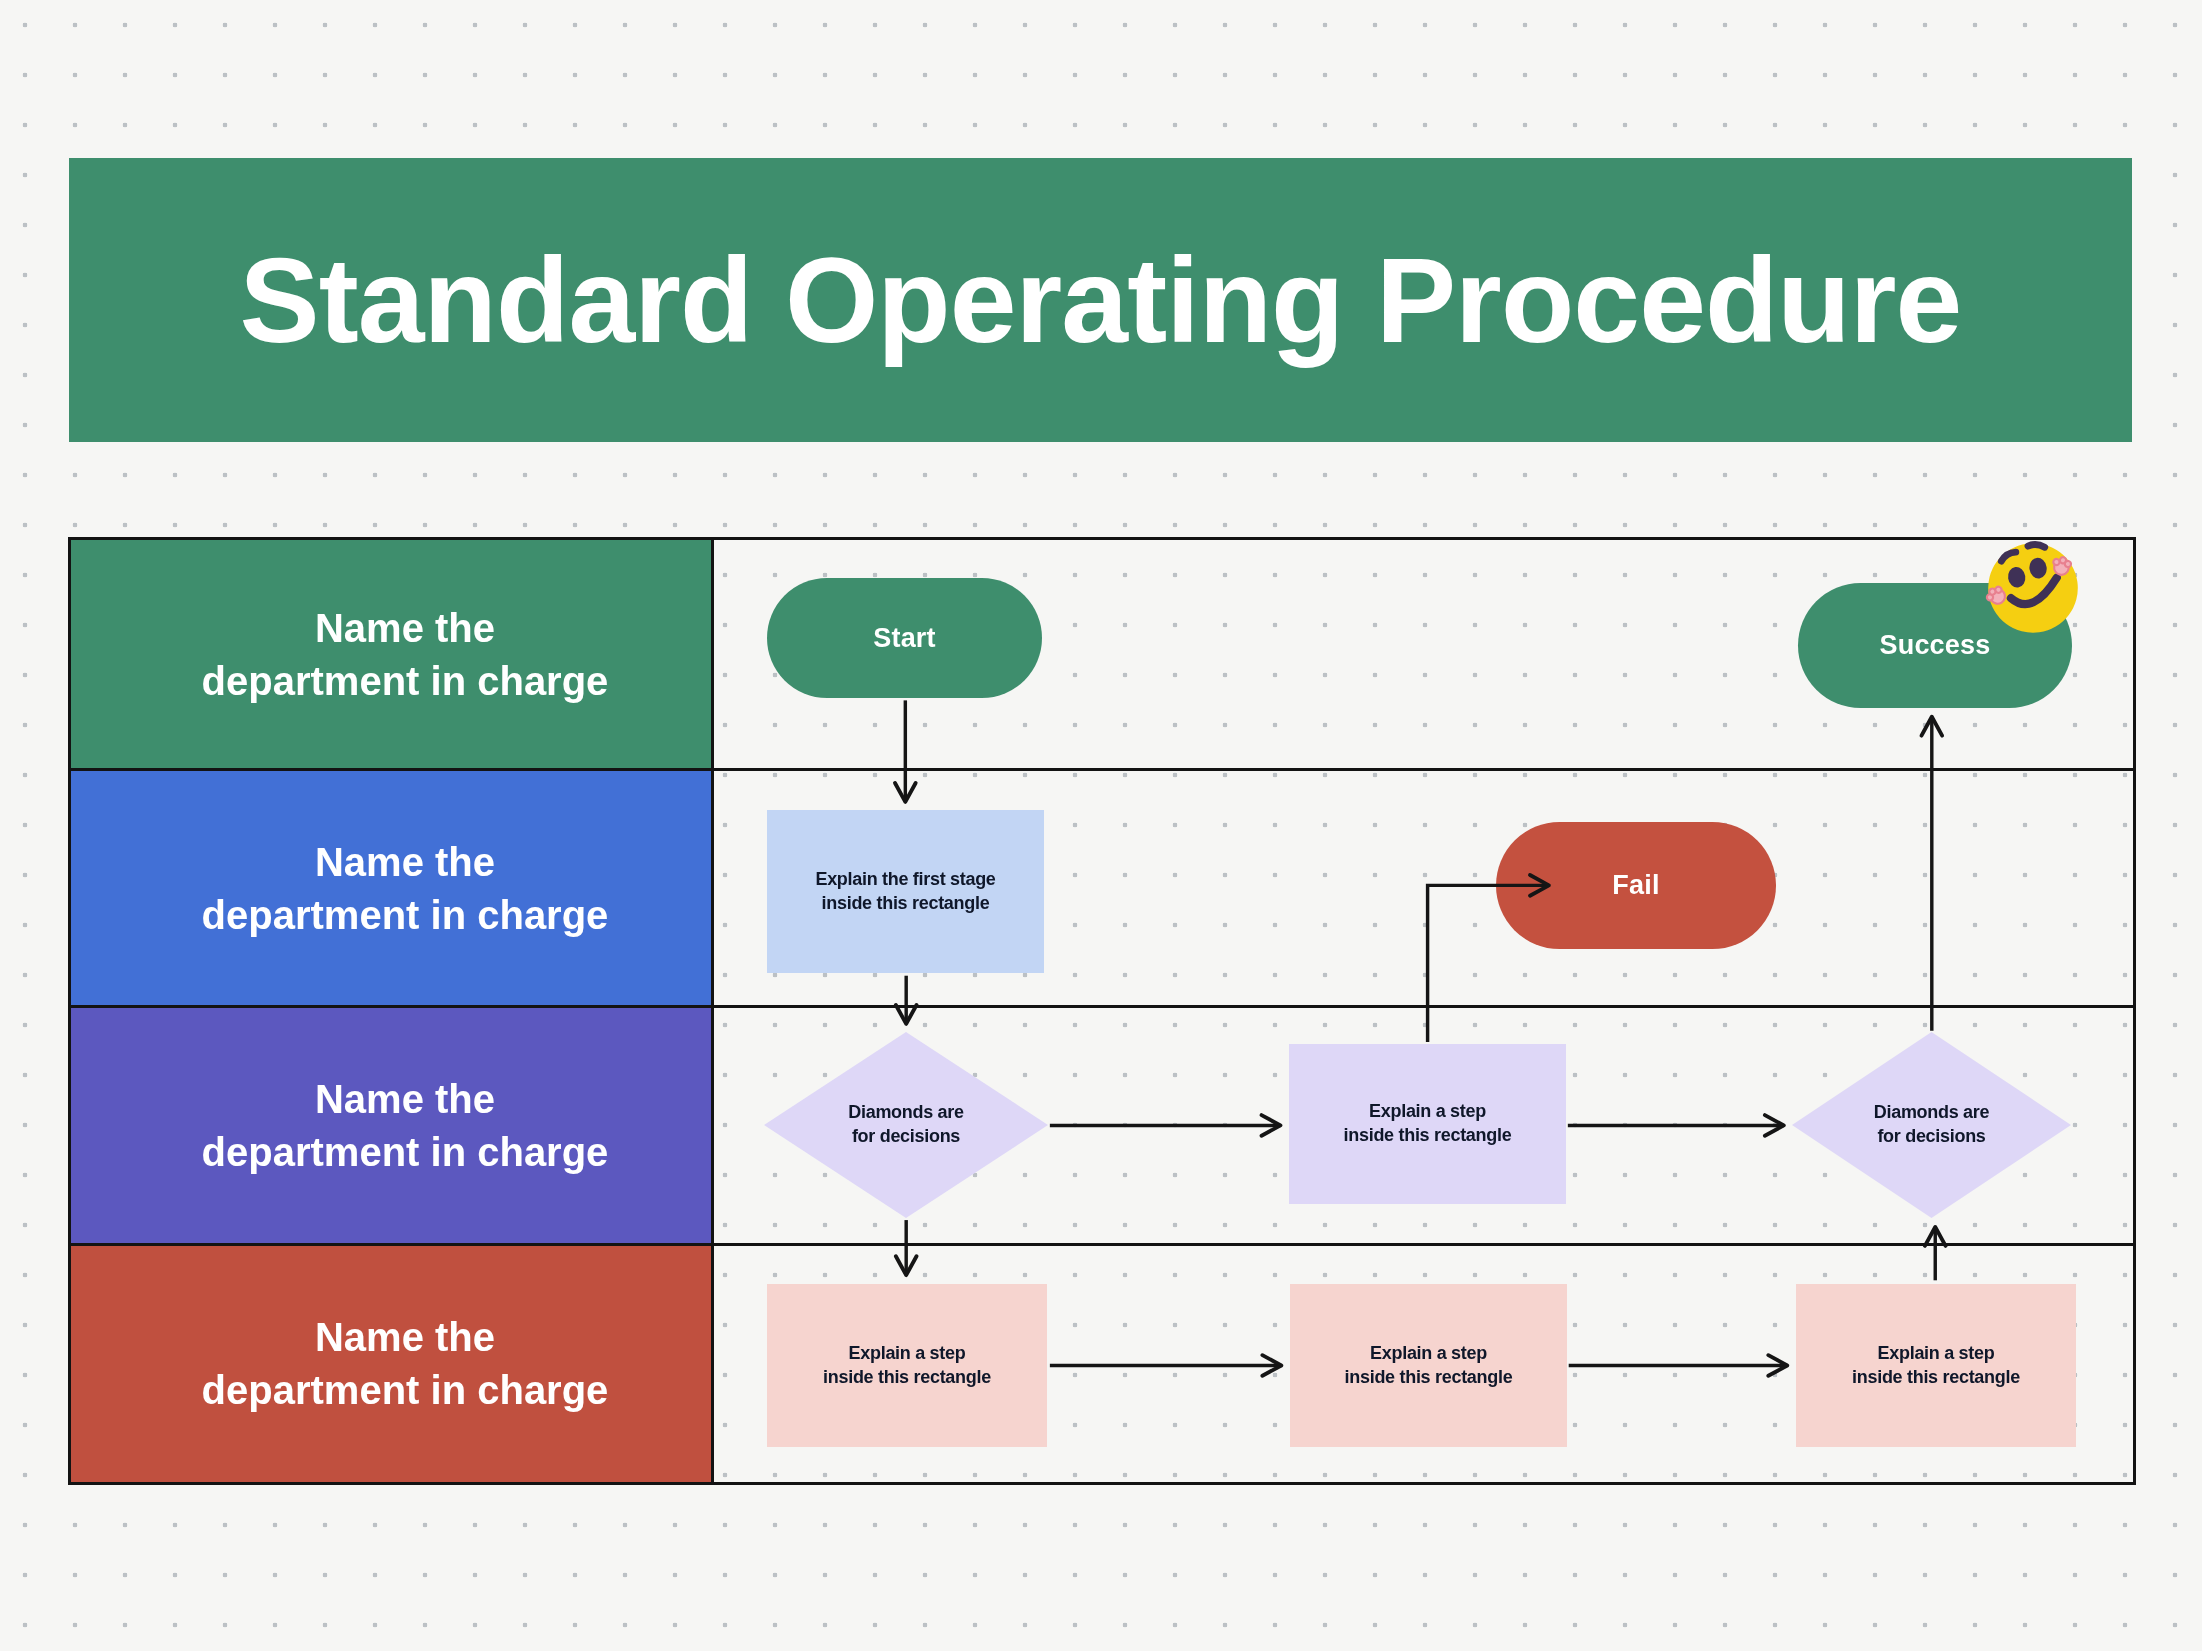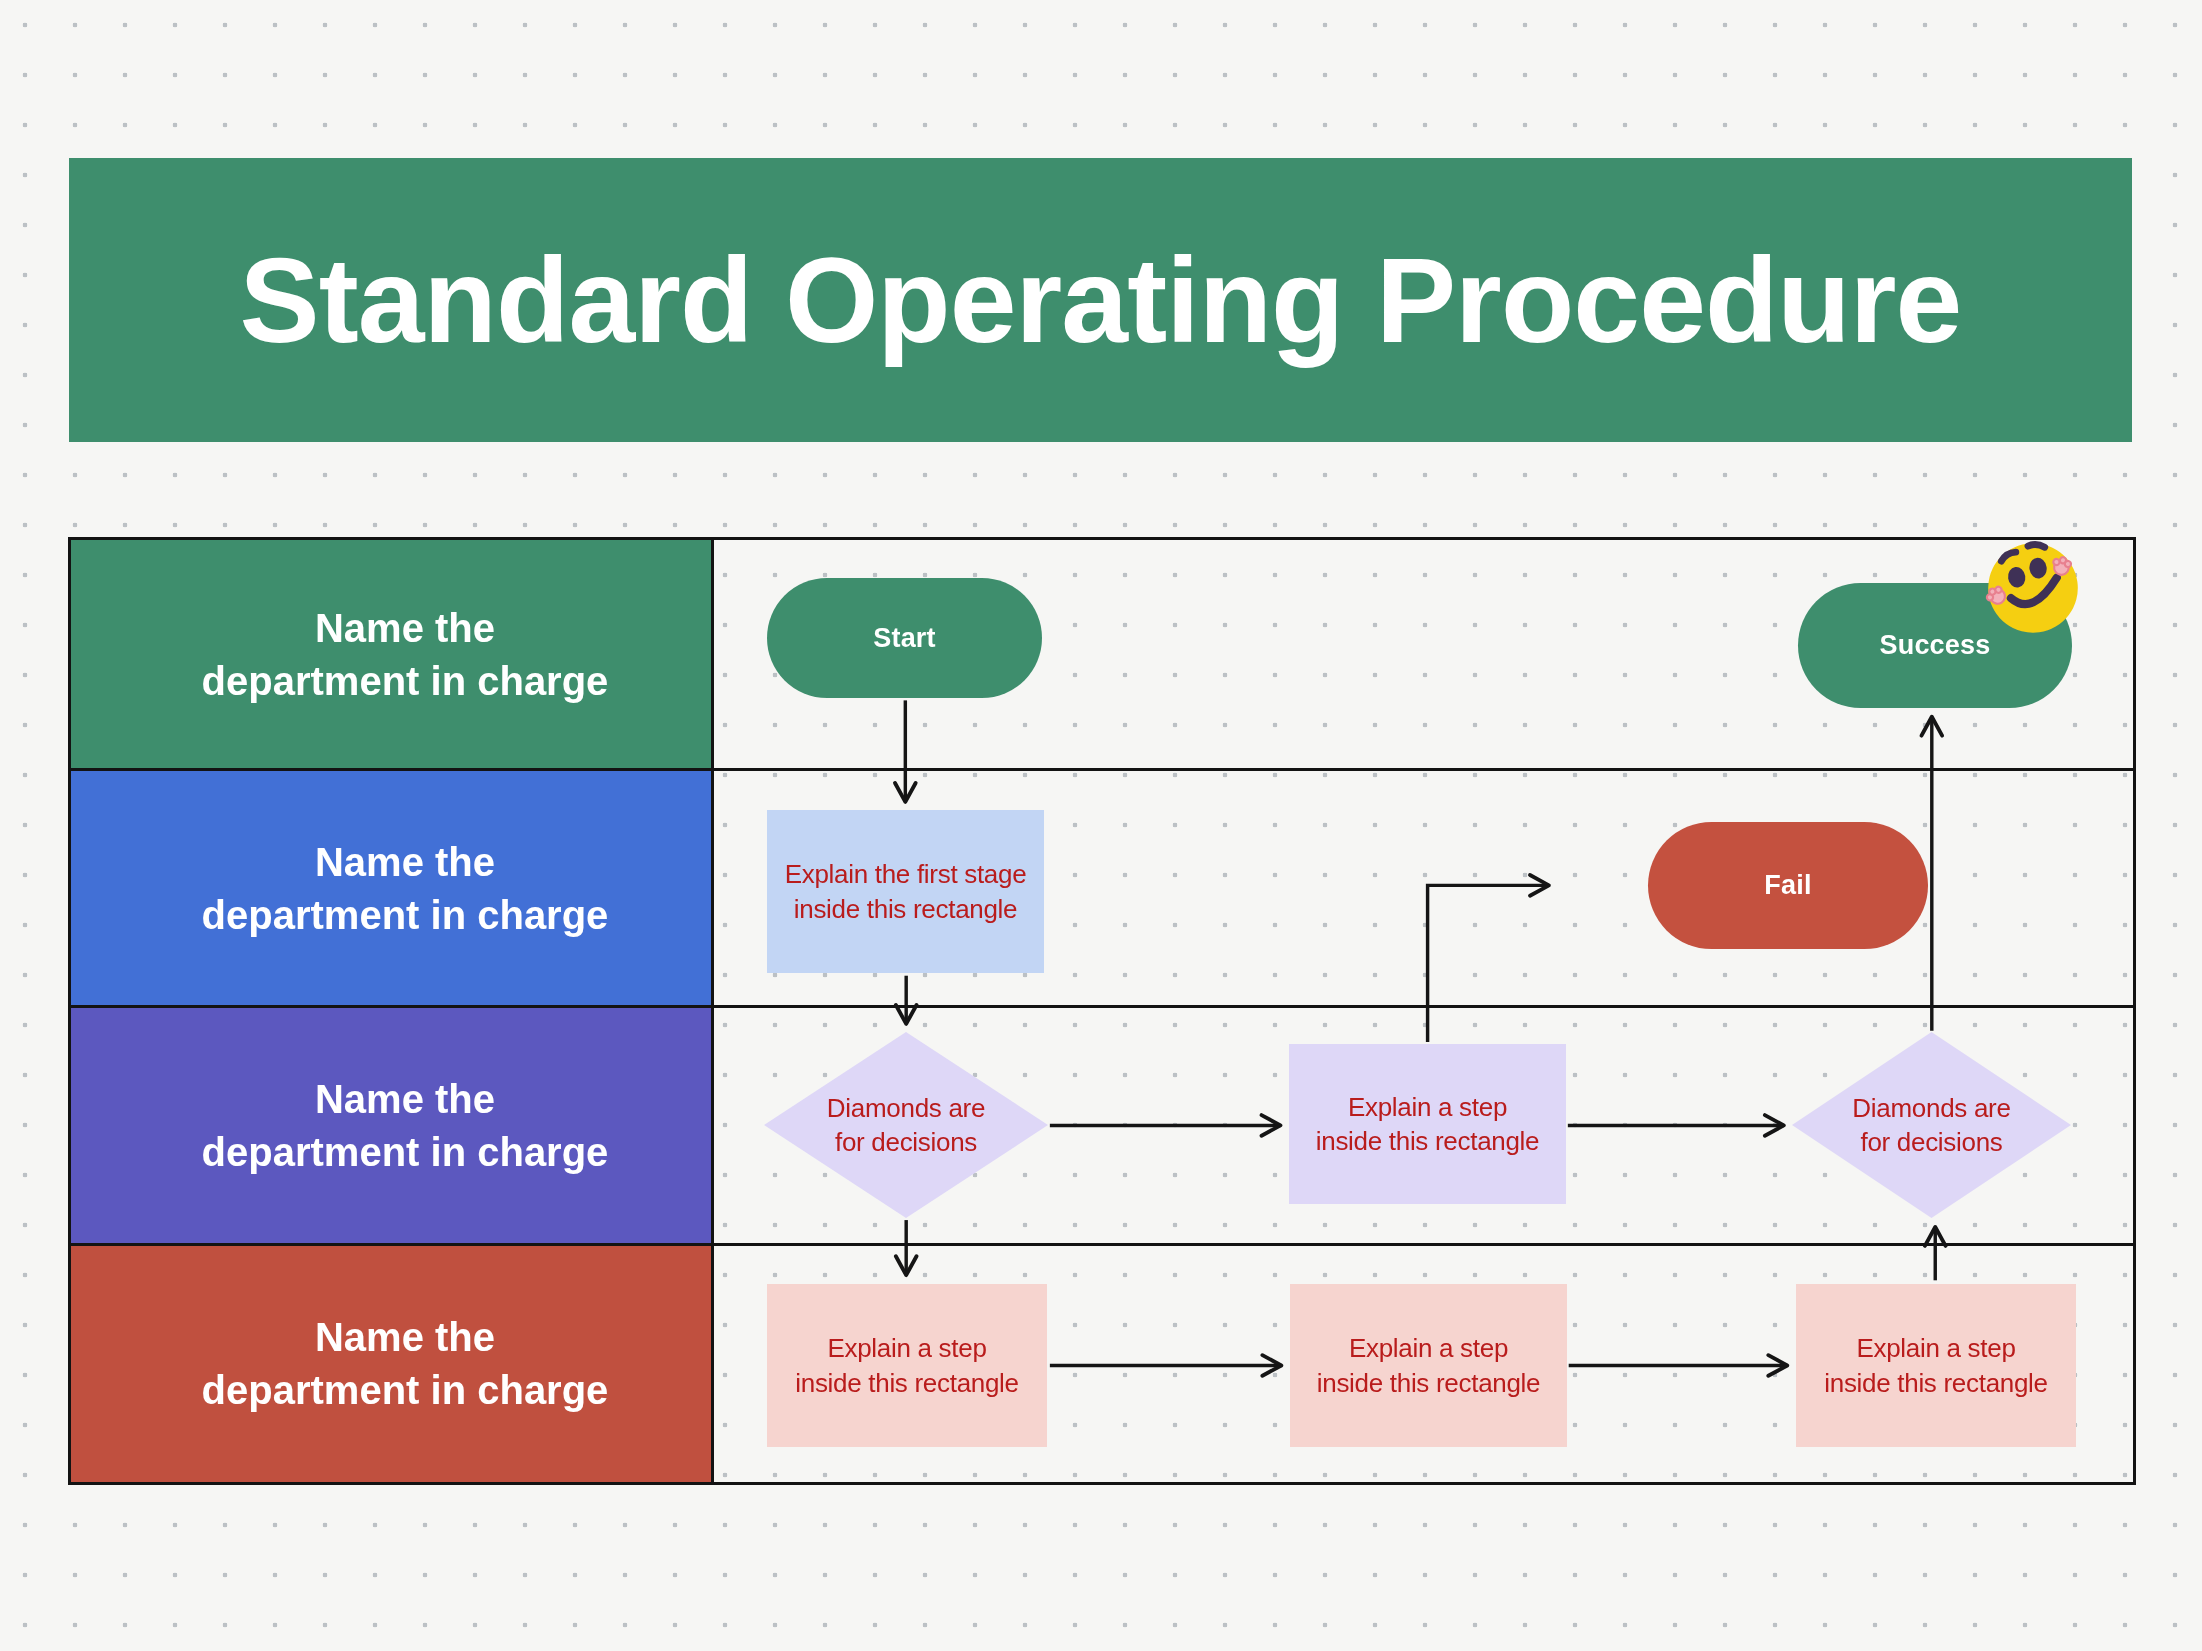--- a/index.html
+++ b/index.html
@@ -25,25 +25,25 @@
   .lane-cell{position:absolute;left:71px;width:641px;
     display:flex;align-items:center;justify-content:center;}
   .lane-1{top:539px;height:231px;} .lane-2{top:770px;height:237px;}
   .lane-3{top:1007px;height:238px;} .lane-4{top:1245px;height:237px;}
   .lane-label{color:#ffffff;font-size:40px;line-height:1.32;font-weight:700;
     text-align:center;white-space:pre-line;margin-left:27px;}
   
   .shape{position:absolute;display:flex;align-items:center;justify-content:center;box-sizing:border-box;}
   .pill{border-radius:860px;}
   .pill-label{color:#ffffff;font-size:27px;font-weight:700;letter-spacing:0.2px;}
-  .shape-label{color:#b91c1c;font-size:26px;line-height:1.32;font-weight:400;
+  .shape-label{color:#0f172a;font-size:18px;line-height:1.32;font-weight:700;
     letter-spacing:-0.3px;text-align:center;white-space:pre-line;}
   .start-pill{left:767px;top:578px;width:275px;height:120px;}
   .success-pill{left:1798px;top:583px;width:274px;height:125px;}
-  .fail-pill{left:1648px;top:822px;width:280px;height:127px;}
+  .fail-pill{left:1496px;top:822px;width:280px;height:127px;}
   .first-stage-rect{left:767px;top:810px;width:277px;height:163px;}
   .diamond{clip-path:polygon(50% 0,100% 50%,50% 100%,0 50%);}
   .diamond-left{left:764px;top:1032px;width:284px;height:186px;}
   .diamond-right{left:1792px;top:1032px;width:279px;height:186px;}
   .step-rect-mid{left:1289px;top:1044px;width:277px;height:160px;}
   .step-rect-b1{left:767px;top:1284px;width:280px;height:163px;}
   .step-rect-b2{left:1290px;top:1284px;width:277px;height:163px;}
   .step-rect-b3{left:1796px;top:1284px;width:280px;height:163px;}
   
   #connector-layer{position:absolute;left:0;top:0;width:2203px;height:1652px;pointer-events:none;}

